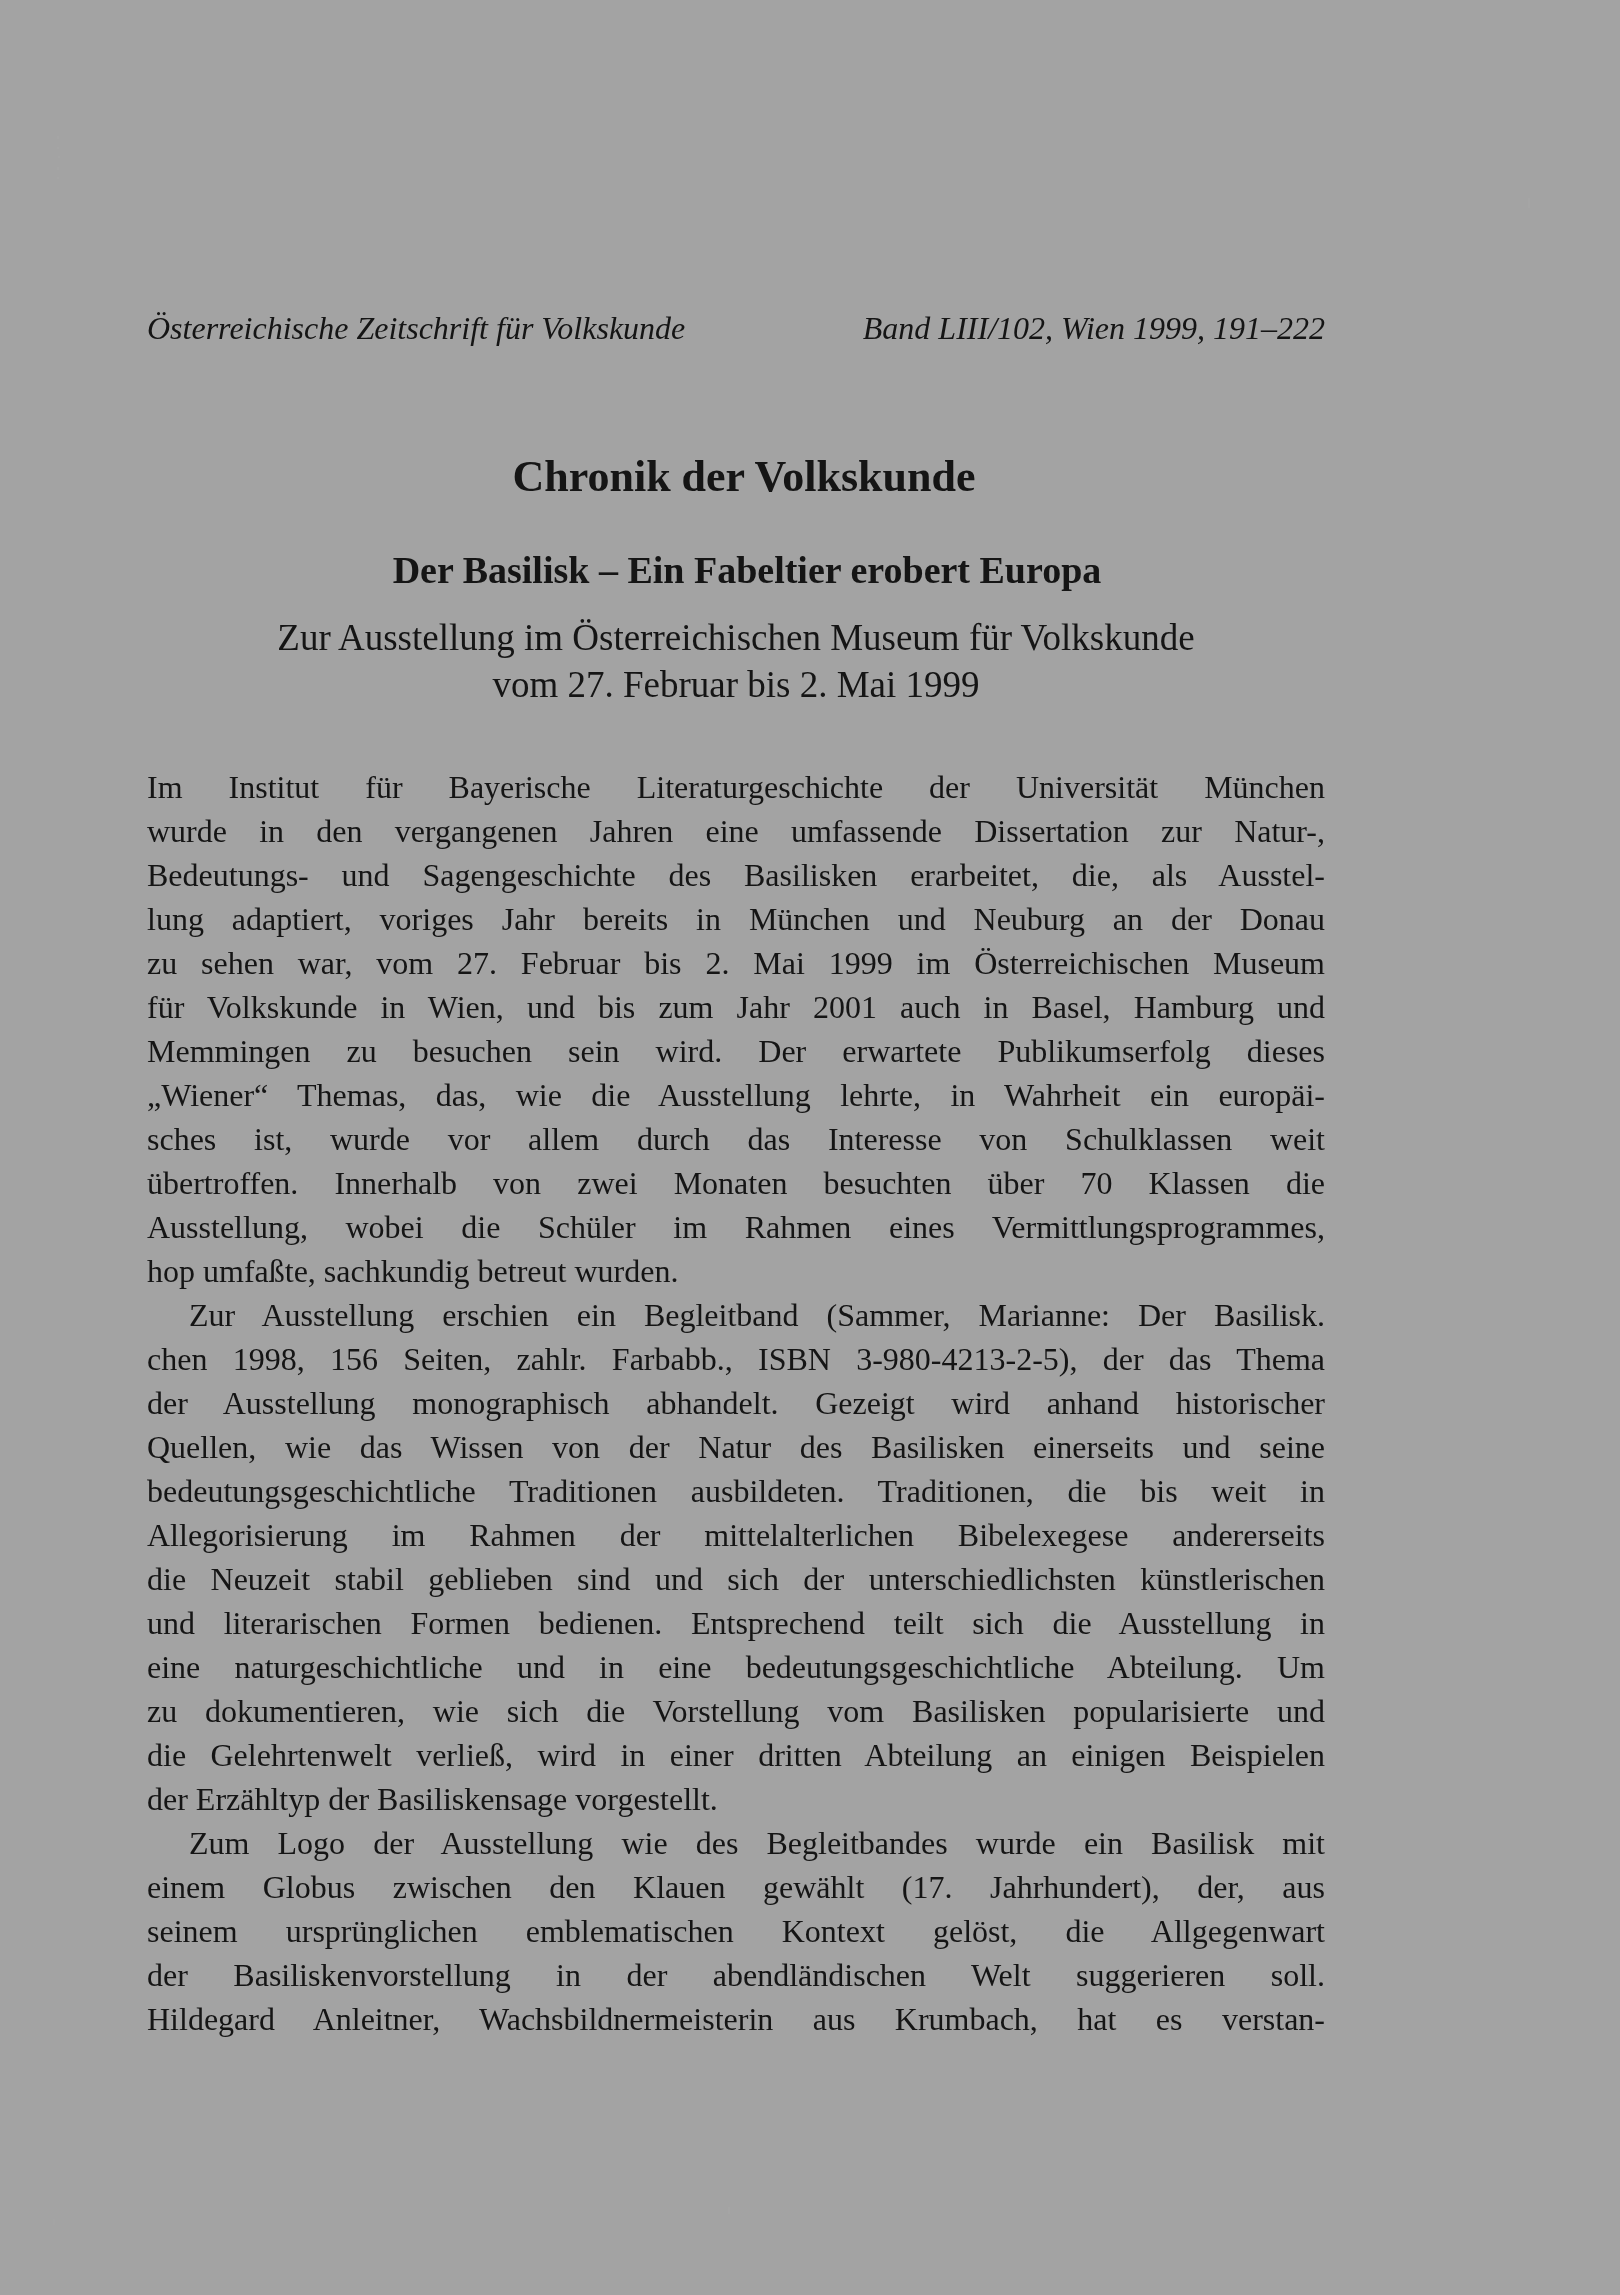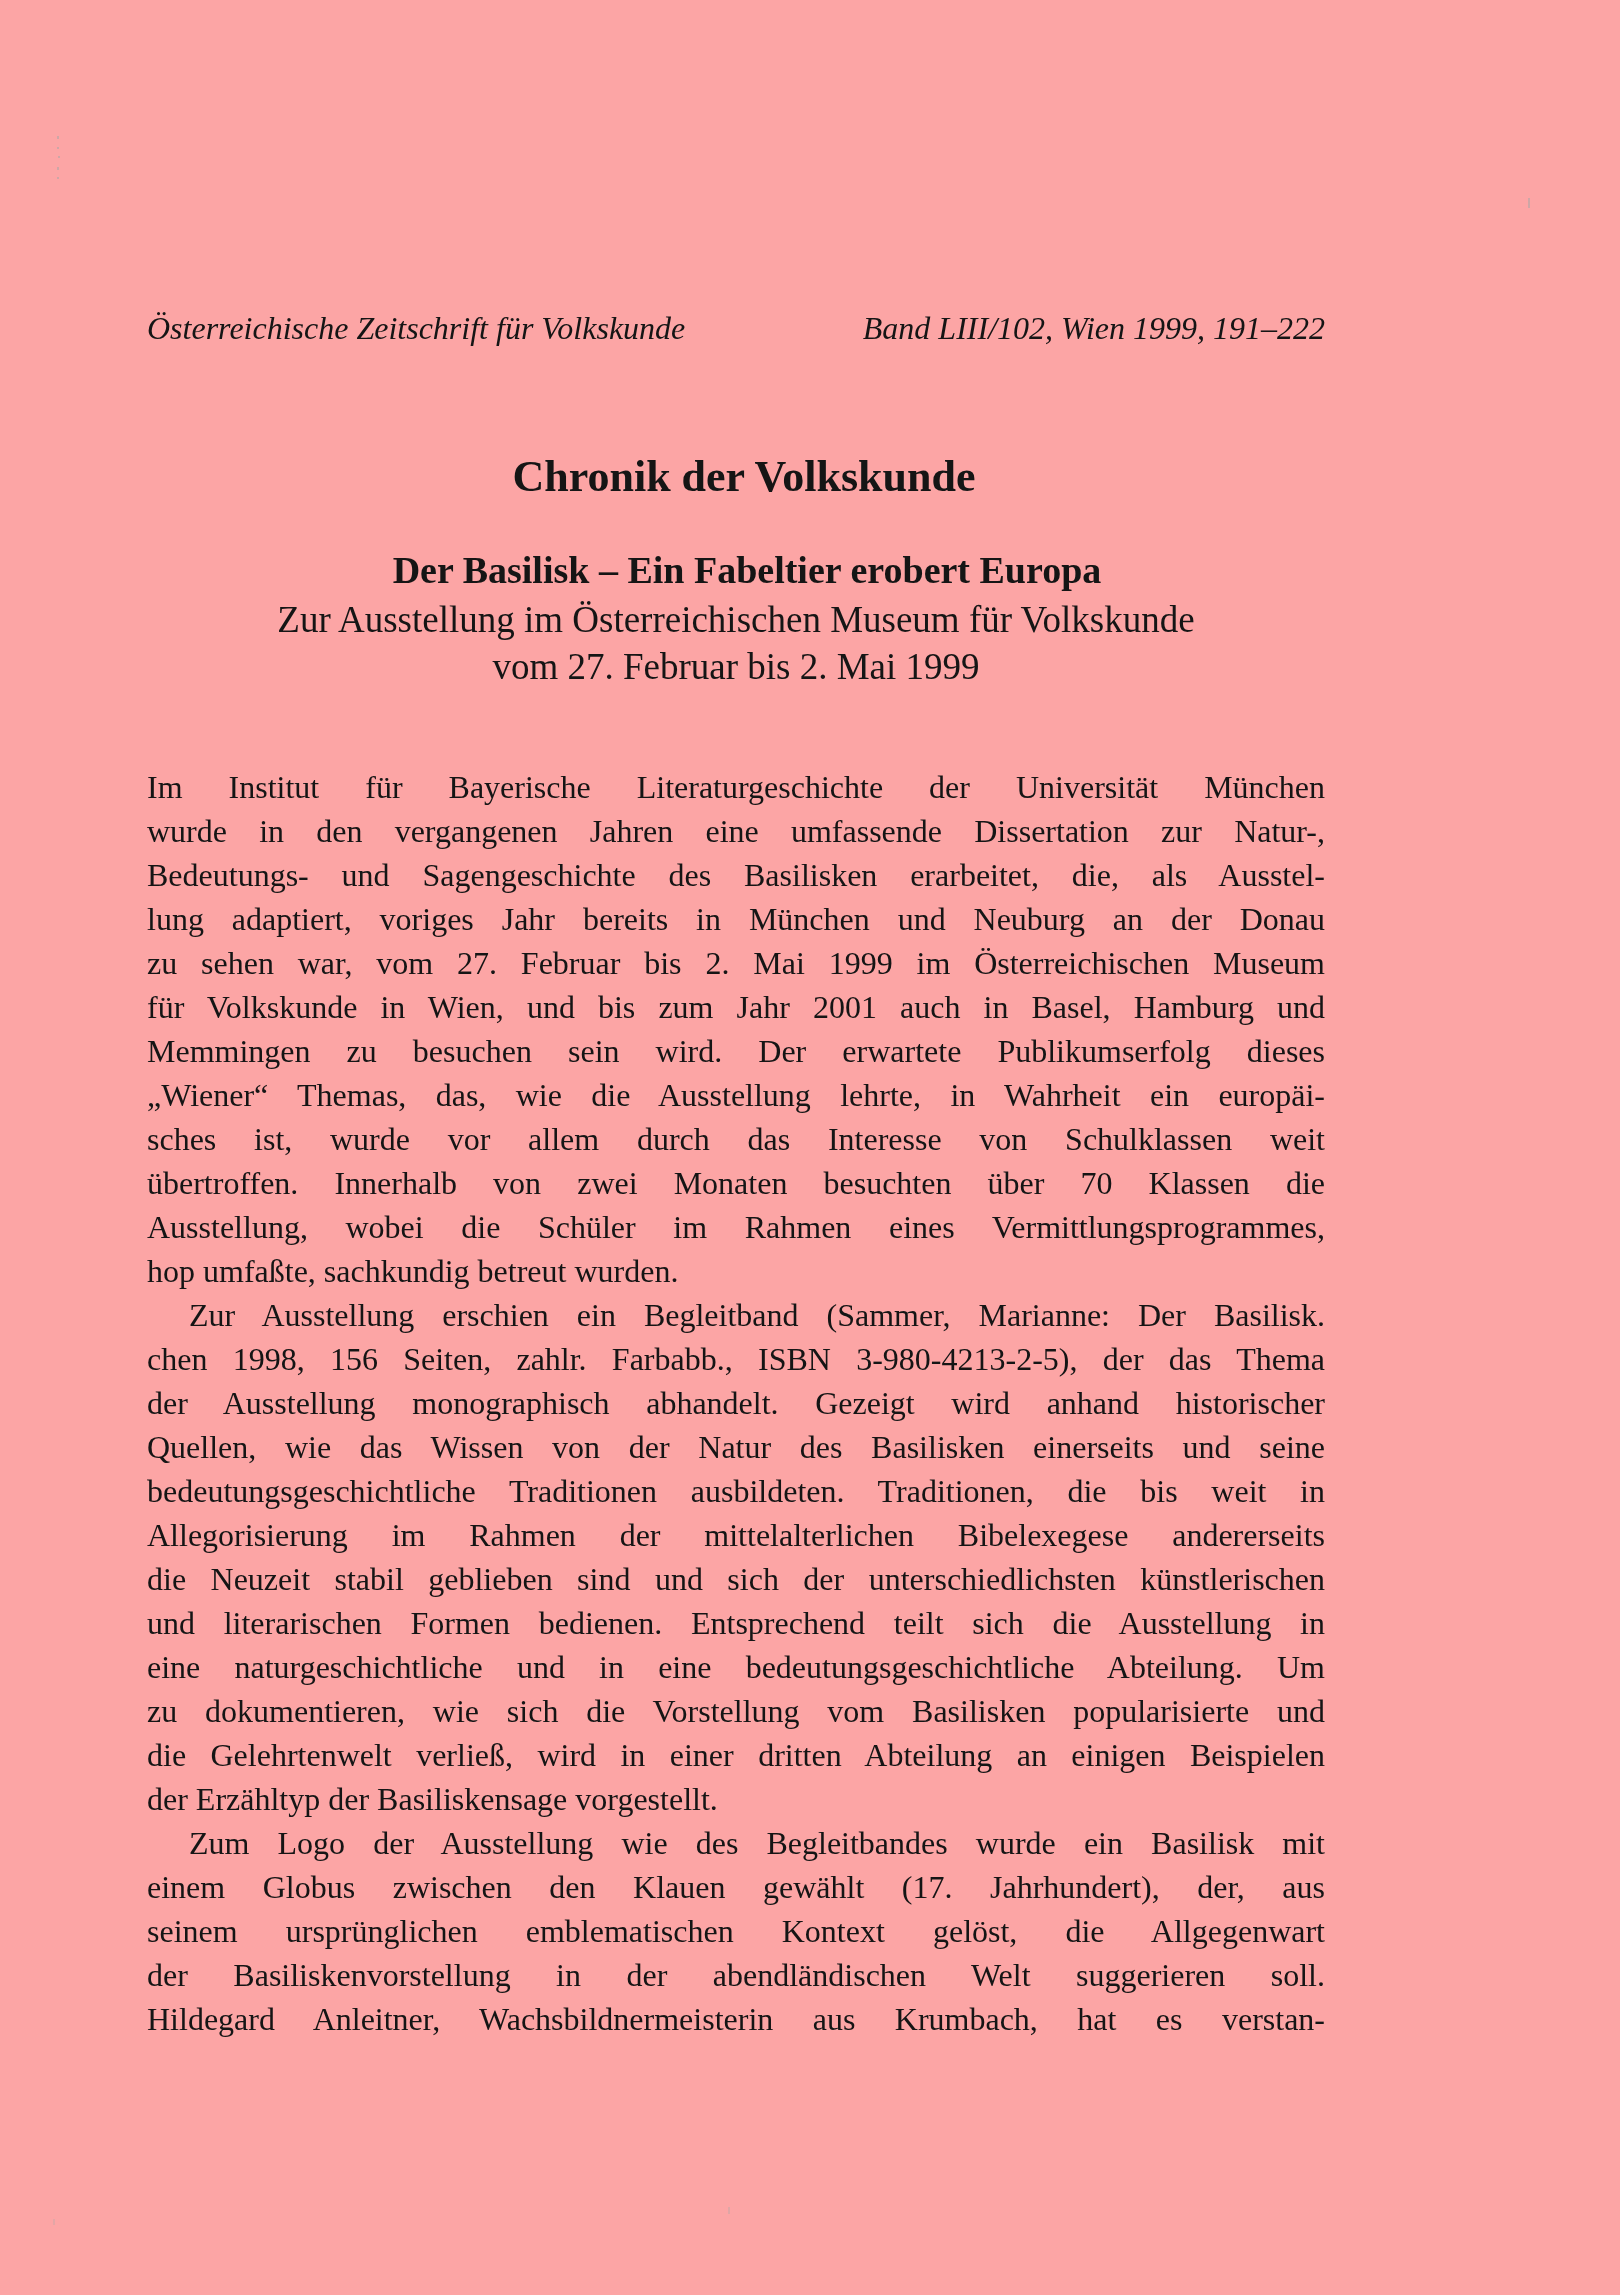--- a/index.html
+++ b/index.html
@@ -11,21 +11,21 @@
     width: 1621px;
     height: 2295px;
     position: relative;
     font-family: "Liberation Serif", "DejaVu Serif", serif;
     color: #151515;
     overflow: hidden;
   }
   .page {
     position: absolute;
     inset: 0;
-    background: #fca5a5;
+    background: #a3a3a3;
   }
   
   .running-head {
     position: absolute;
     left: 147px;
     top: 310px;
     width: 1178px;
     display: flex;
     justify-content: space-between;
     align-items: baseline;
@@ -53,21 +53,21 @@
     width: 1178px;
     margin: 0;
     text-align: center;
     font-size: 38px;
     line-height: 45px;
     font-weight: bold;
   }
   .article-subtitle {
     position: absolute;
     left: 147px;
-    top: 596px;
+    top: 614px;
     width: 1178px;
     text-align: center;
     font-size: 37px;
     line-height: 47px;
     font-weight: normal;
   }
   
   .body-text {
     position: absolute;
     left: 147px;

